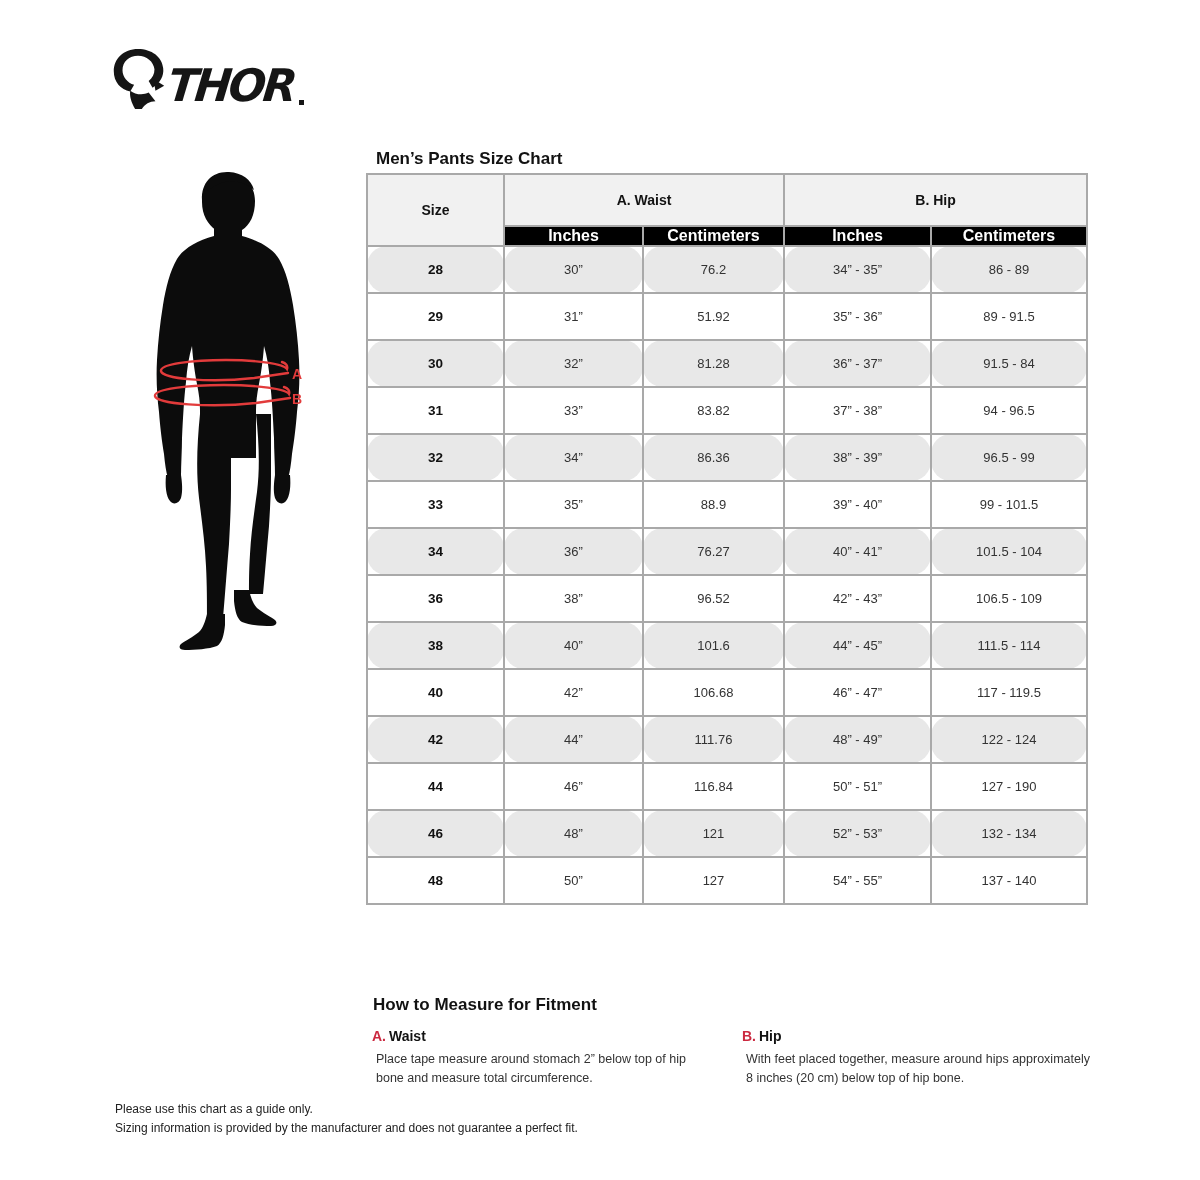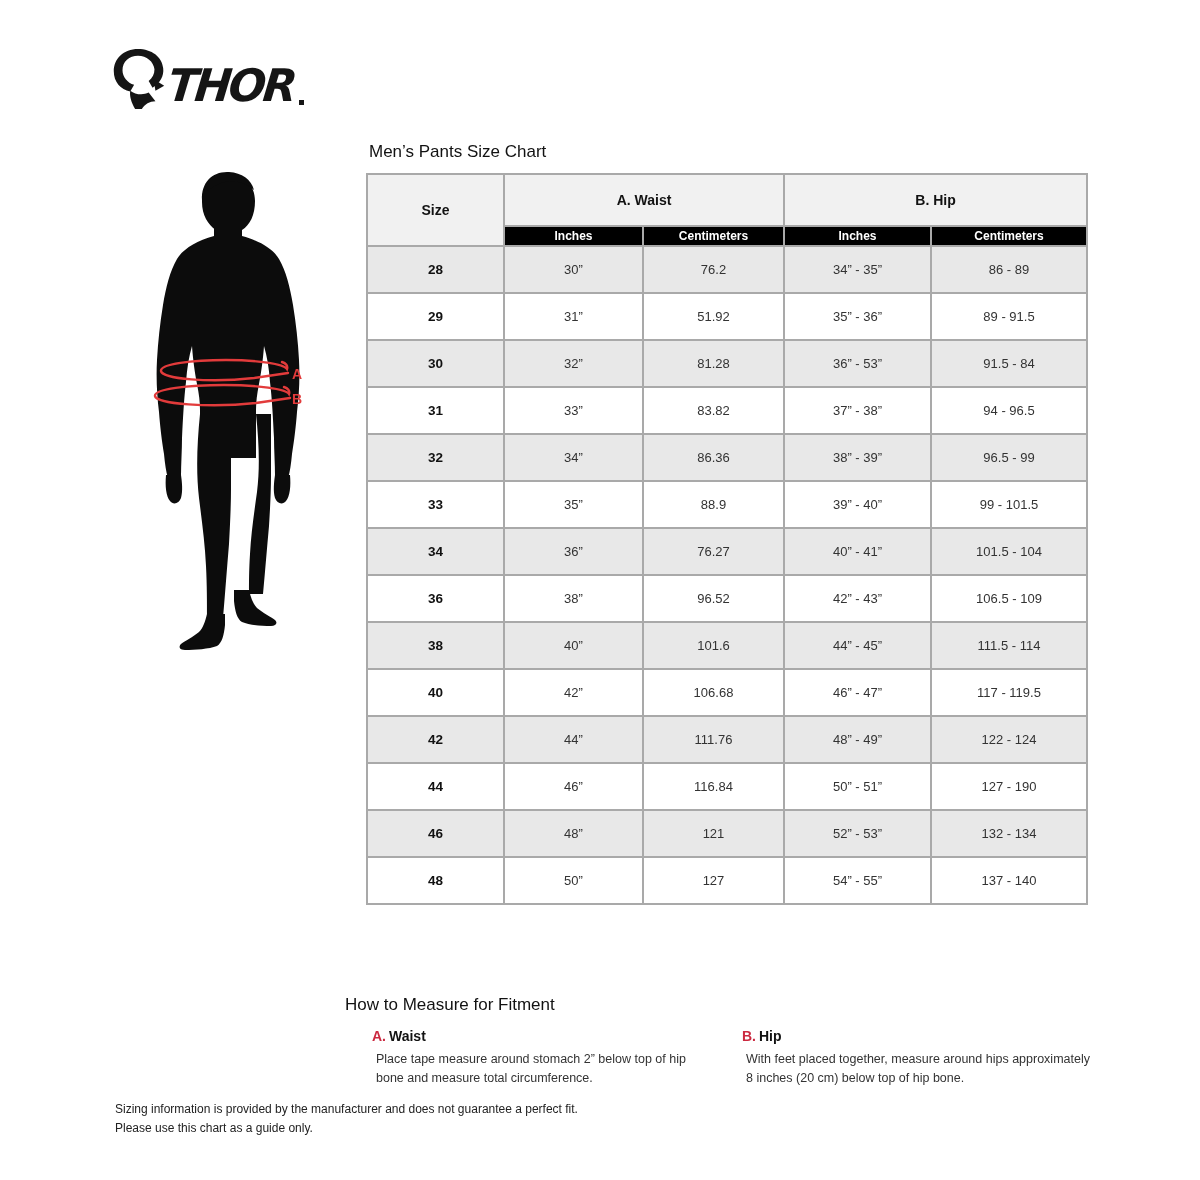--- a/index.html
+++ b/index.html
@@ -25,47 +25,47 @@
   .logo-icon{display:block;}
   .logo-text-wrap{display:flex;align-items:flex-end;margin-left:2px;padding-bottom:2px;}
   .logo-text{
     font-family:"DejaVu Sans", sans-serif;
     font-weight:800;font-style:italic;font-size:44px;line-height:1;
     letter-spacing:-3px;color:#151515;transform:skewX(-6deg) scaleY(1.02);
   }
   .logo-dot{width:5px;height:5px;background:#151515;margin-left:5px;margin-bottom:3px;}
 
   
-  .title{position:absolute;left:365px;top:138px;margin:4px;font-size:17px;font-weight:normal;color:#121212;}
+  .title{position:absolute;left:365px;top:138px;margin:11px;font-size:17px;font-weight:bold;color:#121212;}
 
   
   .figure{position:absolute;left:150px;top:170px;}
   .measure-lines path{fill:none;stroke:var(--line-red);stroke-width:2.4;stroke-linecap:round;}
   .measure-label{font-family:"Liberation Sans",sans-serif;font-size:14px;font-weight:bold;fill:var(--line-red);}
 
   
   .size-table{
     position:absolute;left:366px;top:173px;width:720px;
     border-collapse:collapse;table-layout:fixed;
   }
   .size-table th,.size-table td{
     border:2px solid var(--border-col);
     text-align:center;vertical-align:middle;padding:0;
   }
   .th-size,.th-group{background:var(--header-bg);font-size:14px;font-weight:bold;color:#121212;}
   .head-row-1 th{height:52px;}
   .subhead th{
-    background:var(--subhead-bg);color:#ffffff;font-size:12px;font-weight:bold;height:20px;
+    background:var(--subhead-bg);color:#ffffff;font-size:16px;font-weight:bold;height:20px;
   }
   .size-table td{height:47px;font-size:13px;color:var(--body-text);}
   .size-table td.size-cell{font-weight:bold;color:#111111;font-size:13.5px;}
-  .size-table tr.alt td{background:var(--row-alt);}
-
-  
-  .howto-heading{position:absolute;left:345px;top:995px;margin:0;font-size:17px;font-weight:normal;color:#121212;}
+  .size-table tr.alt td{background:var(--row-alt);border-radius:20px;}
+
+  
+  .howto-heading{position:absolute;left:373px;top:995px;margin:0;font-size:17px;font-weight:bold;color:#121212;}
   .howto-col{position:absolute;top:1028px;}
   .howto-a{left:372px;width:340px;}
   .howto-b{left:742px;width:360px;}
   .howto-label{font-size:14px;font-weight:bold;color:#121212;margin-bottom:6px;}
   .howto-prefix{color:var(--accent-red);margin-right:3px;}
   .howto-text{margin:4px;font-size:12.5px;line-height:1.5;color:var(--body-text);}
 
   
   .footer{position:absolute;left:115px;top:1100px;font-size:12px;line-height:1.55;color:#222222;}
 </style>
@@ -194,21 +194,21 @@
           <td class="size-cell">29</td>
           <td>31”</td>
           <td>51.92</td>
           <td>35” - 36”</td>
           <td>89 - 91.5</td>
         </tr>
         <tr class="alt">
           <td class="size-cell">30</td>
           <td>32”</td>
           <td>81.28</td>
-          <td>36” - 53”</td>
+          <td>36” - 37”</td>
           <td>91.5 - 84</td>
         </tr>
         <tr>
           <td class="size-cell">31</td>
           <td>33”</td>
           <td>83.82</td>
           <td>37” - 38”</td>
           <td>94 - 96.5</td>
         </tr>
         <tr class="alt">
@@ -294,17 +294,17 @@
   </div>
 
   <div class="howto-col howto-b">
     <div class="howto-label">
       <span class="howto-prefix">B.</span><span>Hip</span>
     </div>
     <p class="howto-text">With feet placed together, measure around hips approximately 8 inches (20 cm) below top of hip bone.</p>
   </div>
 
   <div class="footer">
+    <div>Please use this chart as a guide only.</div>
     <div>Sizing information is provided by the manufacturer and does not guarantee a perfect fit.</div>
-    <div>Please use this chart as a guide only.</div>
   </div>
 
 </div>
 
 </body></html>

